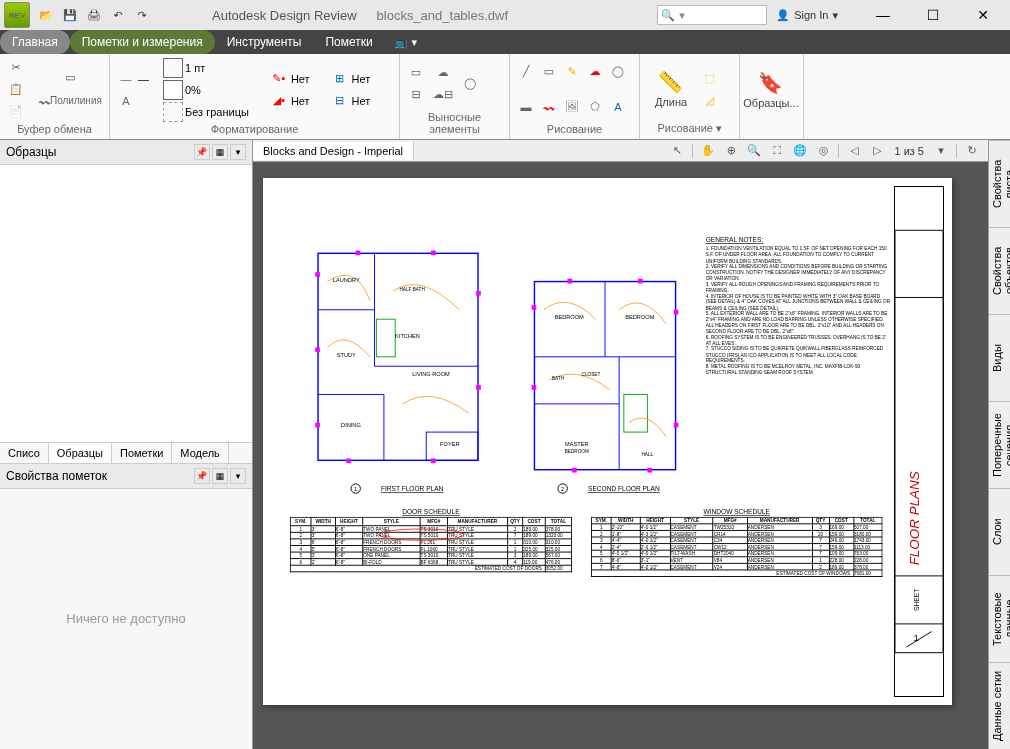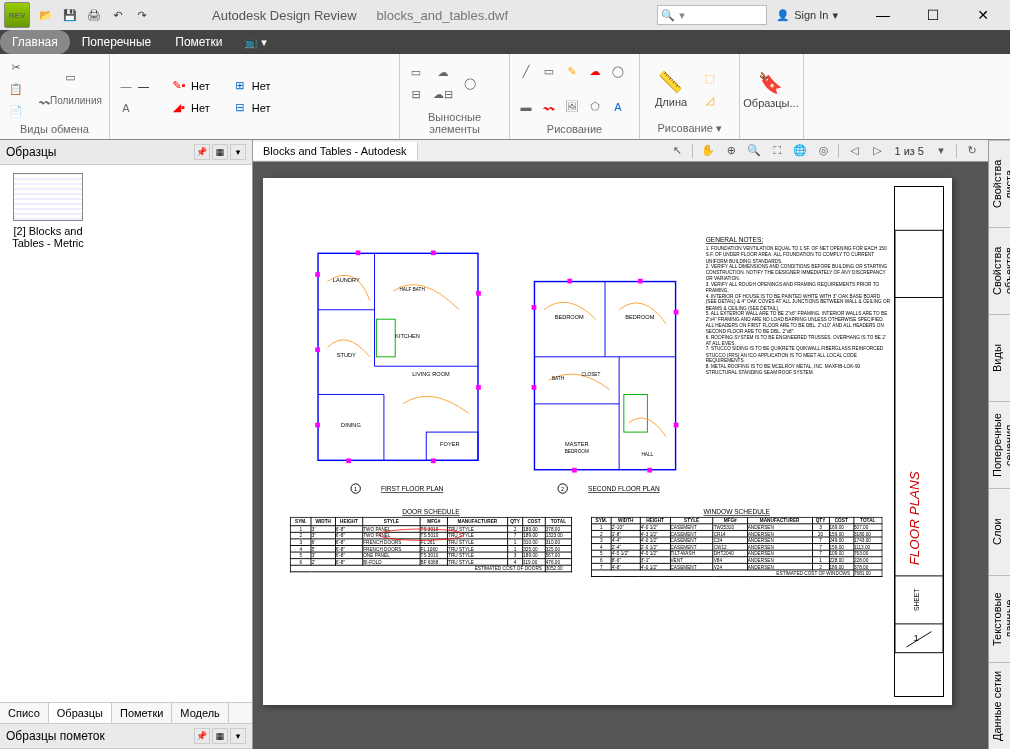--- a/index.html
+++ b/index.html
@@ -90,52 +90,67 @@
   </div>
   <div class="winbtns">
     <div class="winbtn">—</div>
     <div class="winbtn">☐</div>
     <div class="winbtn">✕</div>
   </div>
 </div>
 
 <div class="tabbar">
   <div class="tab home">Главная</div>
-  <div class="tab">Поперечные</div>
+  <div class="tab active">Пометки и измерения</div>
+  <div class="tab">Инструменты</div>
   <div class="tab">Пометки</div>
   <div class="tv">📺 ▾</div>
 </div>
 
 <div class="ribbon">
   <div class="group" style="width:110px">
     <div class="body">
       <div class="col">
         <span class="btn">✂</span>
         <span class="btn">📋</span>
         <span class="btn">📄</span>
       </div>
       <div class="col" style="margin-left:6px">
         <span class="btn">▭</span>
         <span class="btn">〰 <span style="font-size:10px">Полилиния</span></span>
       </div>
     </div>
-    <div class="label">Виды обмена</div>
+    <div class="label">Буфер обмена</div>
   </div>
 
   <div class="group" style="width:290px">
     <div class="body">
       <div class="col">
         <div class="row">
             <span class="btn">―</span>
             <span>—</span>
           </div>
         <div class="row">
             <span class="btn">A</span>
           </div>
       </div>
+      <div class="col" style="margin-left:10px">
+        <div class="row">
+            <span class="btn" style="width:14px;height:14px;border:1px solid #666"></span>
+            <span>1 пт</span>
+          </div>
+        <div class="row">
+            <span class="btn" style="width:14px;height:14px;background:#fff;border:1px solid #666"></span>
+            <span>0%</span>
+          </div>
+        <div class="row">
+            <span class="btn" style="width:14px;height:14px;border:1px dashed #999"></span>
+            <span>Без границы</span>
+          </div>
+      </div>
       <div class="col" style="margin-left:16px">
         <div class="row">
             <span class="btn" style="color:red">✎▪</span>
             <span>Нет</span>
           </div>
         <div class="row">
             <span class="btn" style="color:red">◢▪</span>
             <span>Нет</span>
           </div>
       </div>
@@ -143,20 +158,21 @@
         <div class="row">
             <span class="btn" style="color:#06c">⊞</span>
             <span>Нет</span>
           </div>
         <div class="row">
             <span class="btn" style="color:#06c">⊟</span>
             <span>Нет</span>
           </div>
       </div>
     </div>
+    <div class="label">Форматирование</div>
   </div>
 
   <div class="group" style="width:110px">
     <div class="body">
       <div class="col">
           <span class="btn">▭</span>
           <span class="btn">⊟</span>
         </div>
       <div class="col">
           <span class="btn">☁</span>
@@ -213,42 +229,39 @@
 <div class="workarea">
 
   <div class="leftpanel">
     <div class="panelhdr">
       <span class="title">Образцы</span>
       <span class="ico">📌</span>
       <span class="ico">▦</span>
       <span class="ico">▾</span>
     </div>
     <div class="thumbs">
-      <div class="thumb">
-        <div class="tbox"></div>
-        <div>[2] Blocks and Tables - Metric</div>
-      </div>
     </div>
     <div class="lefttabs">
       <div class="lt">Списо</div>
       <div class="lt on">Образцы</div>
       <div class="lt">Пометки</div>
       <div class="lt">Модель</div>
     </div>
     <div class="panelhdr">
-      <span class="title">Образцы пометок</span>
+      <span class="title">Свойства пометок</span>
       <span class="ico">📌</span>
       <span class="ico">▦</span>
       <span class="ico">▾</span>
     </div>
+    <div class="propempty">Ничего не доступно</div>
   </div>
 
   <div class="center">
     <div class="doctabbar">
-      <div class="doctab">Blocks and Tables - Autodesk</div>
+      <div class="doctab">Blocks and Design - Imperial</div>
       <div class="toolstrip">
         <span class="tbtn">↖</span>
         <span class="sep"></span>
         <span class="tbtn">✋</span>
         <span class="tbtn">⊕</span>
         <span class="tbtn">🔍</span>
         <span class="tbtn">⛶</span>
         <span class="tbtn">🌐</span>
         <span class="tbtn">◎</span>
         <span class="sep"></span>

